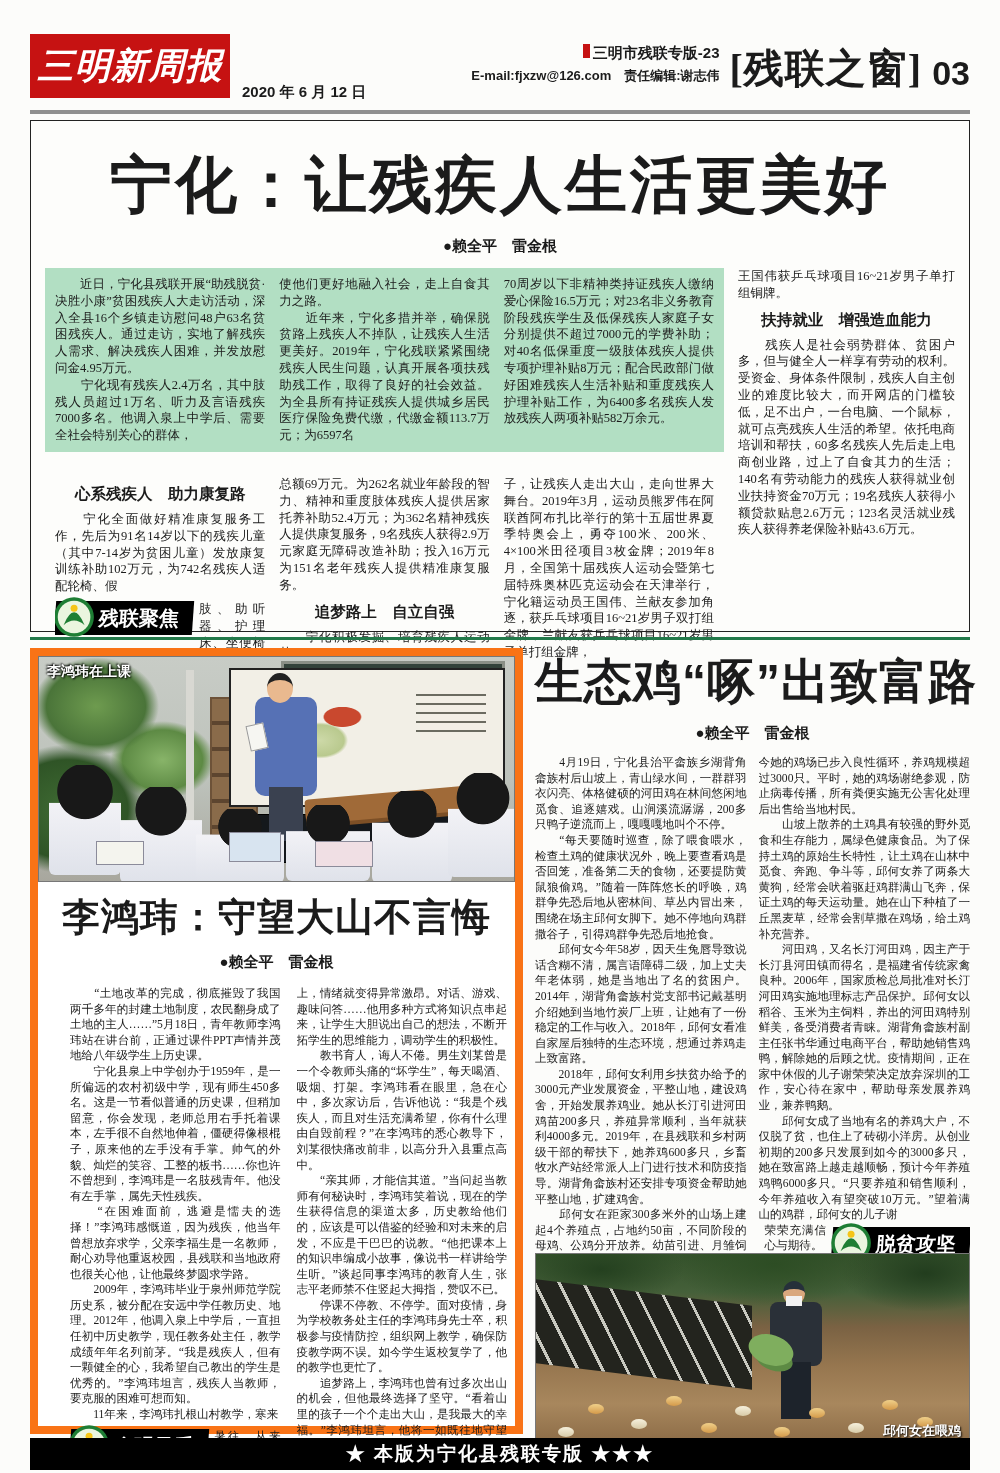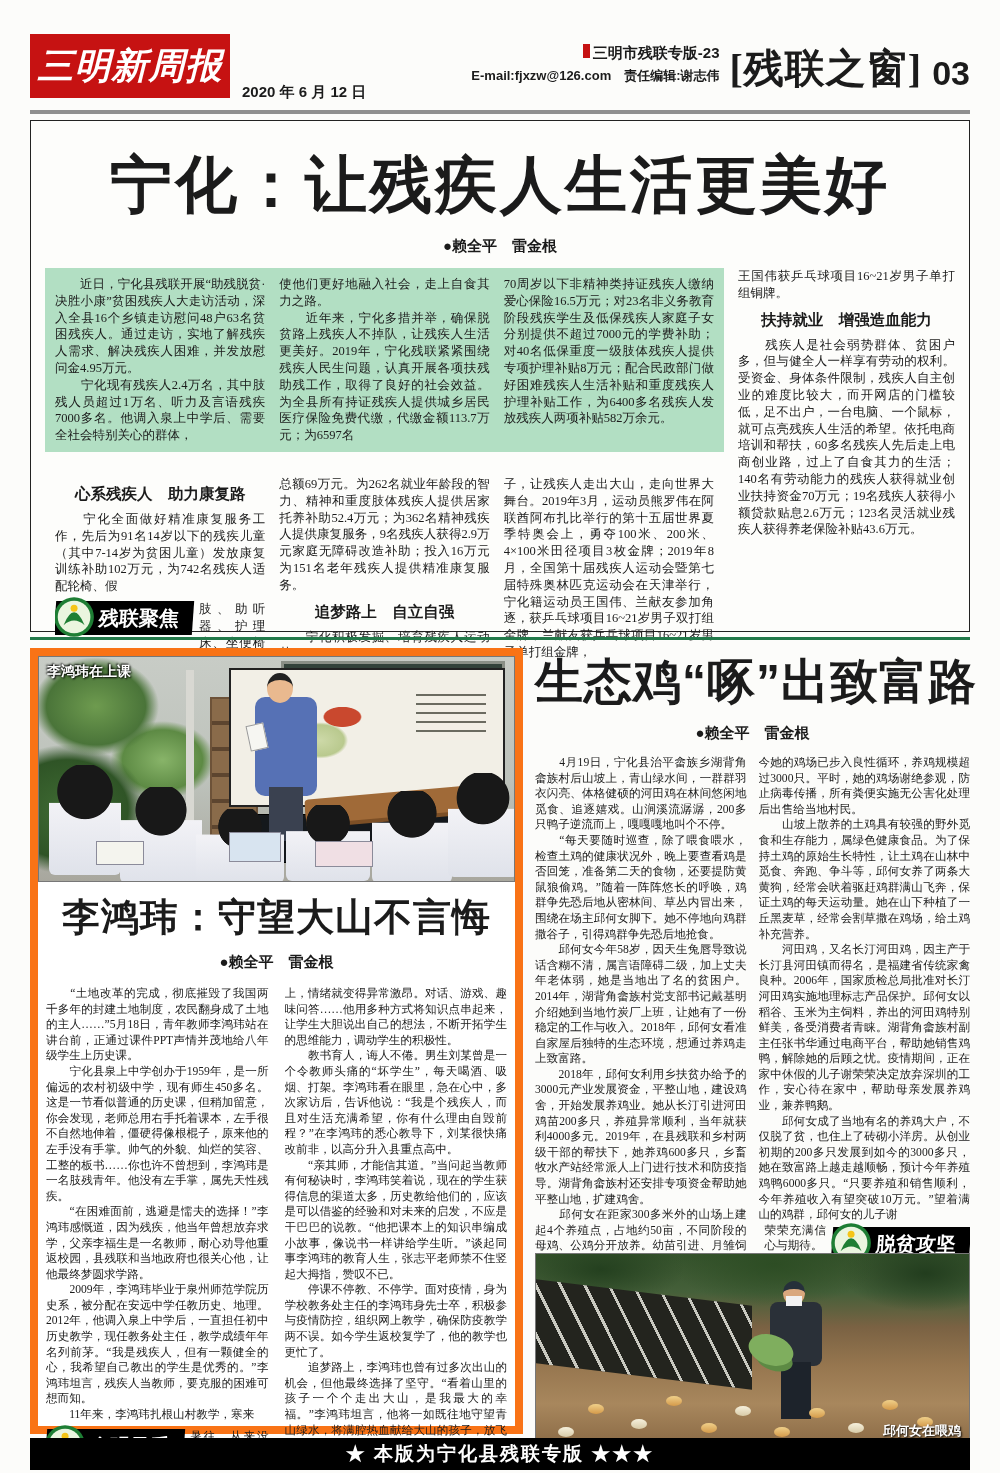--- a/index.html
+++ b/index.html
@@ -114,21 +114,21 @@
   .farmer-body { position:absolute; left:54%; top:25%; width:52px; height:64px; border-radius:8px;
                  background:#2a3038; }
   .farmer-legs { position:absolute; left:56.5%; top:56%; width:30px; height:30%; background:#1d232b; }
   .net-bundle { position:absolute; left:49%; top:42%; width:46px; height:30px; border-radius:50%;
                 background:#7fae5e; transform:rotate(18deg); box-shadow:6px 8px 0 -4px #5d8a44; }
   .chick { position:absolute; width:16px; height:10px; border-radius:50%;
            background:linear-gradient(180deg,#f0d08a,#d49a4a); box-shadow:4px -4px 0 -5px #b5742c; }
   .chick.w { background:linear-gradient(180deg,#f6f0dc,#d8cba8); }
   .left-headline { text-align:center; font-size:38px; font-weight:900; letter-spacing:1px;
                    font-family:"Liberation Sans", sans-serif; margin-top:10px; white-space:nowrap; }
-  .left-cols { display:flex; gap:16px; padding:2px 8px 0; height:462px; }
+  .left-cols { display:flex; gap:16px; padding:2px 8px 0; height:462px;margin-left:24px; }
   .lcol { flex:1; overflow:hidden; }
   .small-text p, .small-text { font-size:11.6px; line-height:15.6px; text-align:justify; }
   .small-wrap { font-size:11.6px; line-height:15.6px; text-align:justify; padding-left:6px; flex:1; }
 
   
   .right-article { position:absolute; top:650px; left:535px; width:435px; }
   .right-headline { text-align:center; font-size:48px; font-weight:900; letter-spacing:1px;
                     font-family:"Liberation Sans", sans-serif; white-space:nowrap; }
   .right-cols { display:flex; gap:12px; height:498px; margin-top:6px; }
   .rcol { flex:1; overflow:hidden; }

